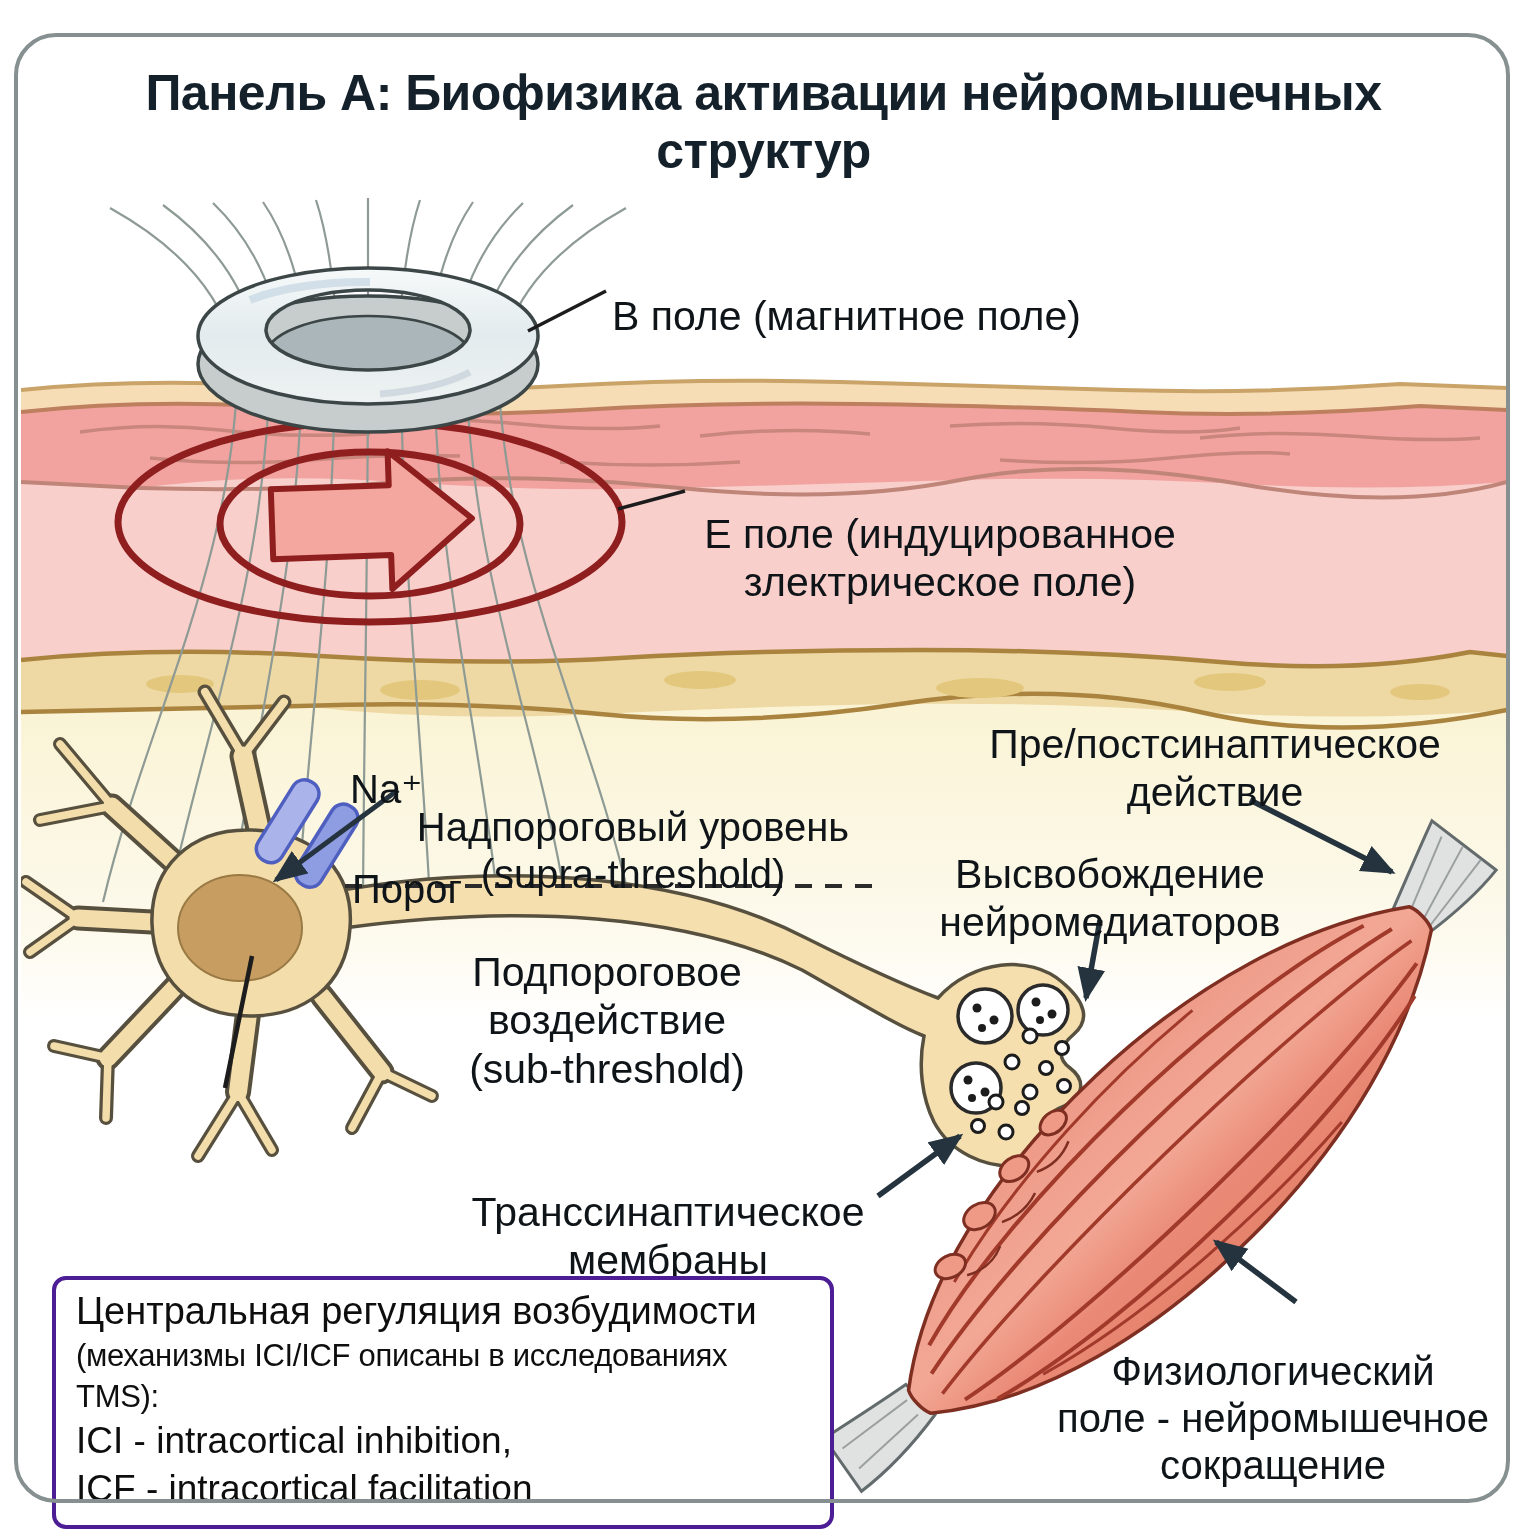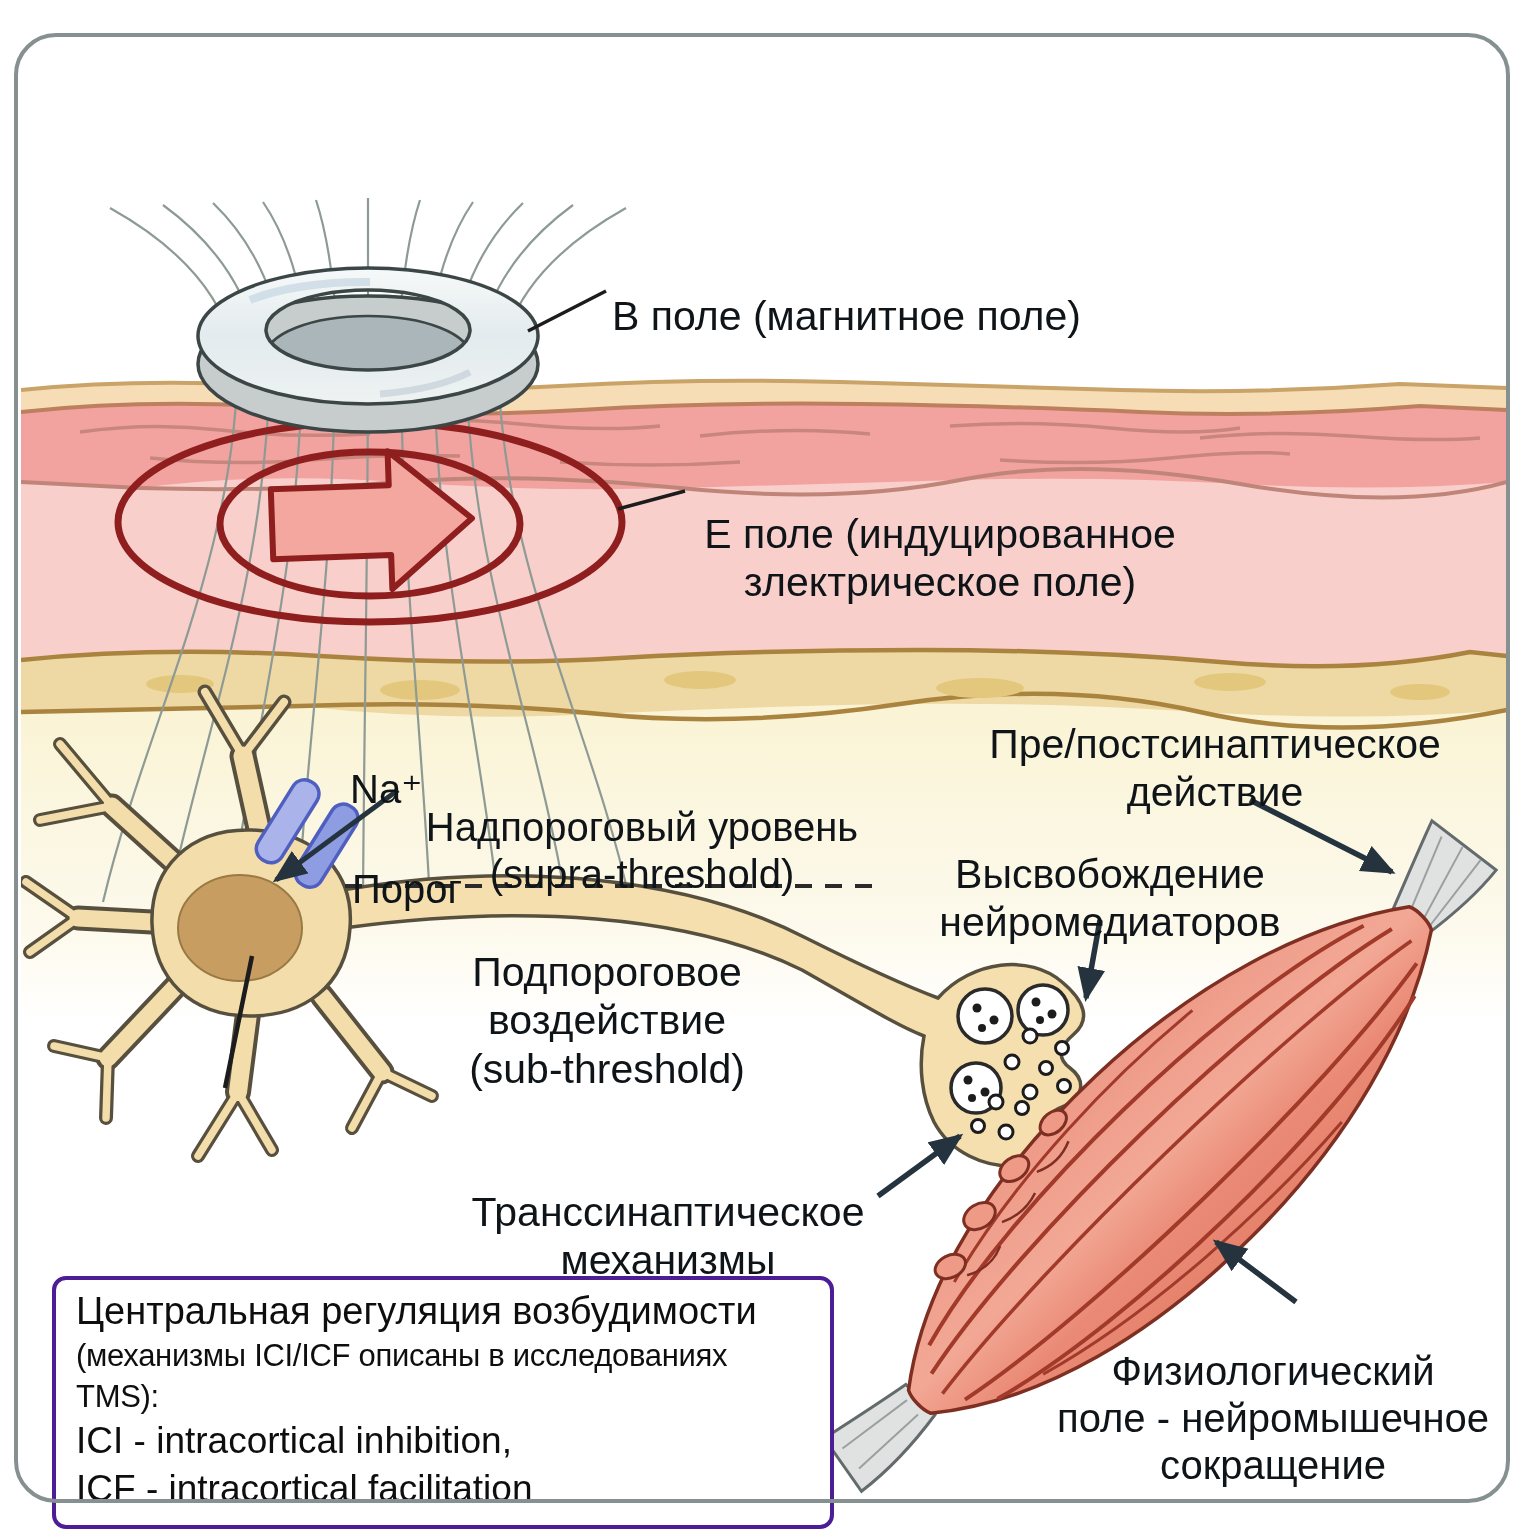--- a/index.html
+++ b/index.html
@@ -8,21 +8,21 @@
   #art{position:absolute;left:0;top:0;z-index:1;}
   .lbl{position:absolute;z-index:3;white-space:pre-line;line-height:1.18;color:#0f1418;margin-top:32px;}
   .center{text-align:center;}
   #panel-frame{position:absolute;left:14px;top:33px;width:1488px;height:1462px;
                border:4px solid #879090;border-radius:42px;z-index:4;pointer-events:none;}
   #title{position:absolute;left:60px;right:60px;top:64px;z-index:3;text-align:center;
          font-size:50px;font-weight:bold;line-height:1.16;color:#14202a;white-space:pre-line;letter-spacing:-.5px;}
   #b-field-label{left:612px;top:260px;font-size:41px;}
   #e-field-label{left:655px;top:478px;width:570px;font-size:41px;}
   #na-label{left:350px;top:734px;font-size:40px;}
-  #supra-label{left:412px;top:772px;width:460px;font-size:40px;}
+  #supra-label{left:403px;top:772px;width:460px;font-size:40px;}
   #porog-label{left:352px;top:834px;font-size:40px;}
   #sub-label{left:442px;top:916px;width:330px;font-size:41px;}
   #depol-label{left:62px;top:1092px;width:330px;font-size:41px;}
   #prepost-label{left:960px;top:688px;width:510px;font-size:41px;}
   #release-label{left:900px;top:818px;width:420px;font-size:41px;}
   #trans-label{left:438px;top:1156px;width:460px;font-size:41px;}
   #physio-label{left:1028px;top:1316px;width:490px;font-size:40px;}
   #info-box{position:absolute;left:52px;top:1276px;width:782px;z-index:3;box-sizing:border-box;
             background:#fff;border:4px solid #4c1d95;border-radius:14px;padding:7px 18px 12px 20px;color:#0e0e0e;}
   #info-box .l1{font-size:38px;line-height:1.3;}
@@ -261,36 +261,38 @@
       <g stroke="#24333e" fill="none" stroke-width="5.5">
         <path d="M 398 790 L 276 880" stroke-width="5" marker-end="url(#ah)"></path>
         <path d="M 1250 800 L 1392 872" marker-end="url(#ah)"></path>
         <path d="M 1100 920 L 1086 998" marker-end="url(#ah)"></path>
         <path d="M 878 1196 L 960 1136" marker-end="url(#ah)"></path>
         <path d="M 1296 1302 L 1216 1242" marker-end="url(#ah)"></path>
       </g>
     </g>
   </svg>
 
+  <div id="title">Панель А: Биофизика активации нейромышечных
+структур</div>
   <div id="b-field-label" class="lbl">В поле (магнитное поле)</div>
   <div id="e-field-label" class="lbl center">Е поле (индуцированное
 злектрическое поле)</div>
   <div id="na-label" class="lbl">Na⁺</div>
   <div id="supra-label" class="lbl center">Надпороговый уровень
 (supra-threshold)</div>
   <div id="porog-label" class="lbl">Порог</div>
   <div id="sub-label" class="lbl center">Подпороговое
 воздействие
 (sub-threshold)</div>
   <div id="prepost-label" class="lbl center">Пре/постсинаптическое
 действие</div>
   <div id="release-label" class="lbl center">Высвобождение
 нейромедиаторов</div>
   <div id="trans-label" class="lbl center">Транссинаптическое
-механизмы</div>
+мембраны</div>
   <div id="physio-label" class="lbl center">Физиологический
 поле - нейромышечное
 сокращение</div>
 
   <div id="info-box">
     <div class="l1">Центральная регуляция возбудимости</div>
     <div class="l2">(механизмы ICI/ICF описаны в исследованиях TMS):</div>
     <div class="l3">ICI - intracortical inhibition,</div>
     <div class="l4">ICF - intracortical facilitation</div>
   </div>

